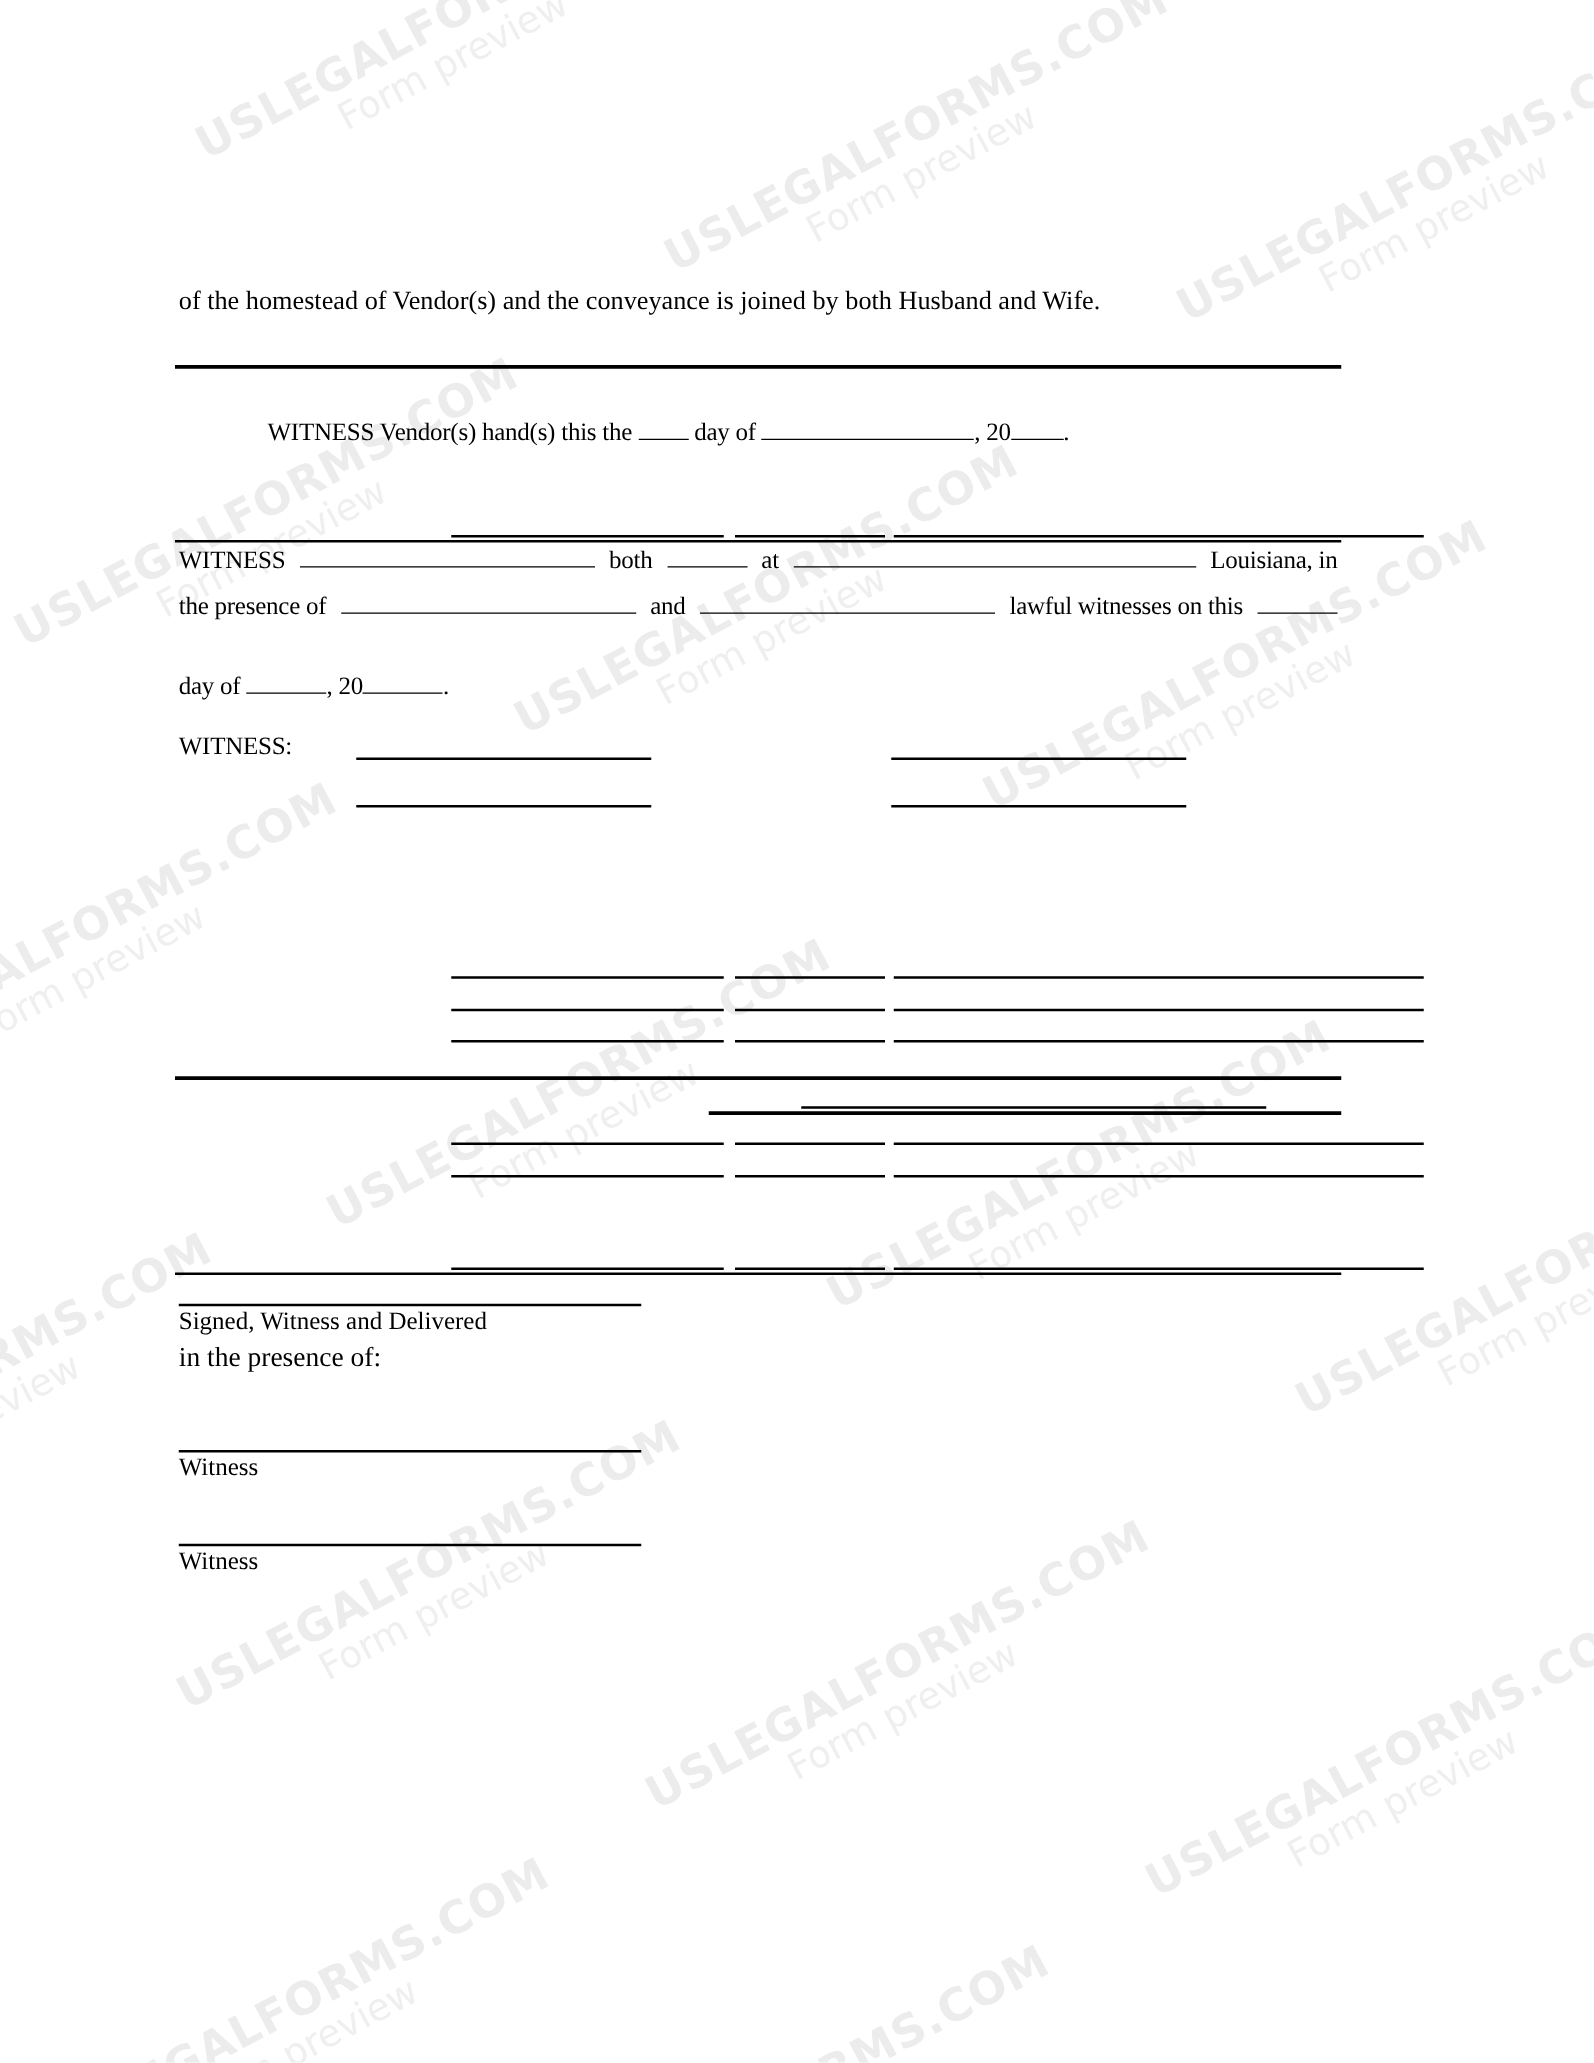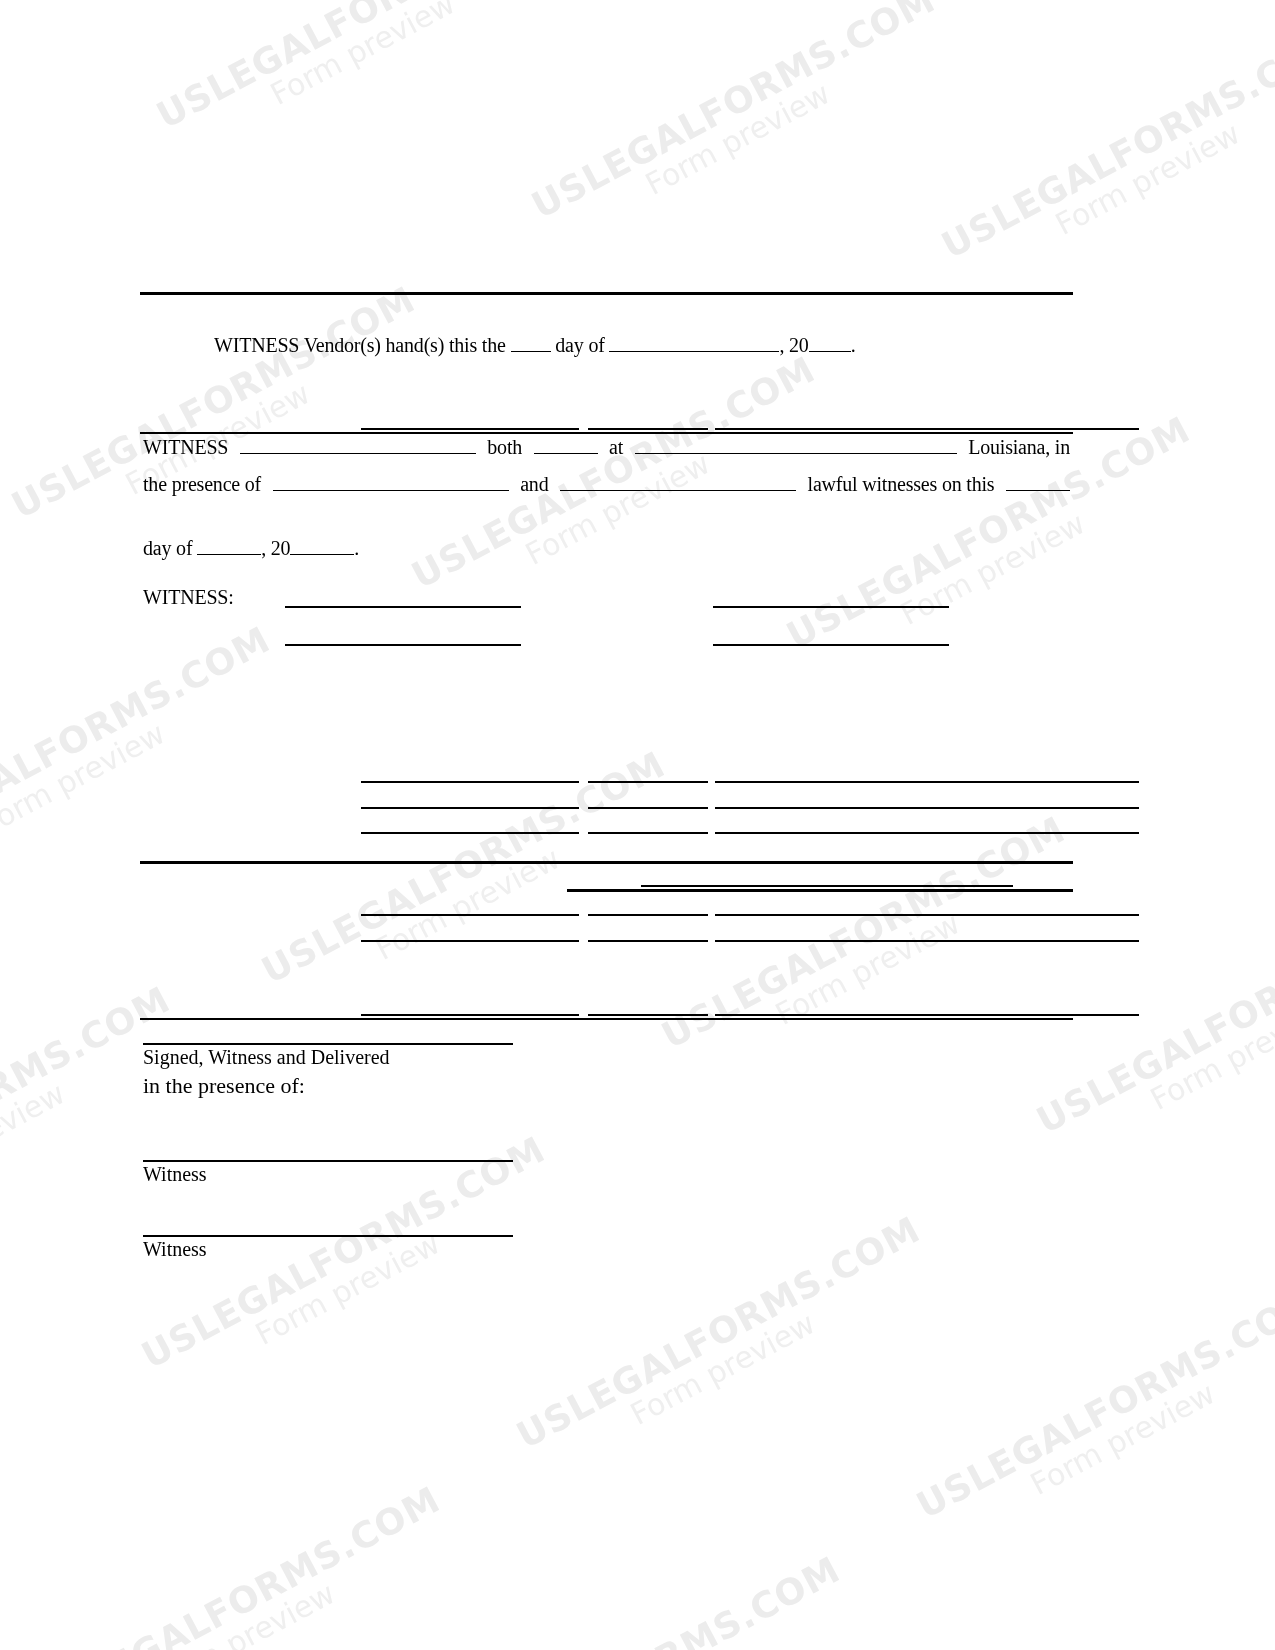--- a/index.html
+++ b/index.html
@@ -91,20 +91,21 @@
     <span class="wm-main">USLEGALFORMS.COM</span>
     <span class="wm-sub">Form preview</span>
   </div>
 <div class="watermark" style="left:430px;top:1760px;">
     <span class="wm-main">USLEGALFORMS.COM</span>
     <span class="wm-sub">Form preview</span>
   </div>
 
 <div class="content">
 
+  <div class="abs txt" style="left:143px;top:228px;">of the homestead of Vendor(s) and the conveyance is joined by both Husband and Wife.</div>
 
   <div class="rule rule-thick" style="left:140px;top:292px;width:933px;"></div>
 
   <div class="abs txt-sm" style="left:214px;top:333px;">
     <span>WITNESS Vendor(s) hand(s) this the</span>
     <span class="blank" style="width:40px;"></span>
     <span>day of</span>
     <span class="blank" style="width:170px;"></span><span>, 20</span><span class="blank" style="width:42px;"></span><span>.</span>
   </div>
 

